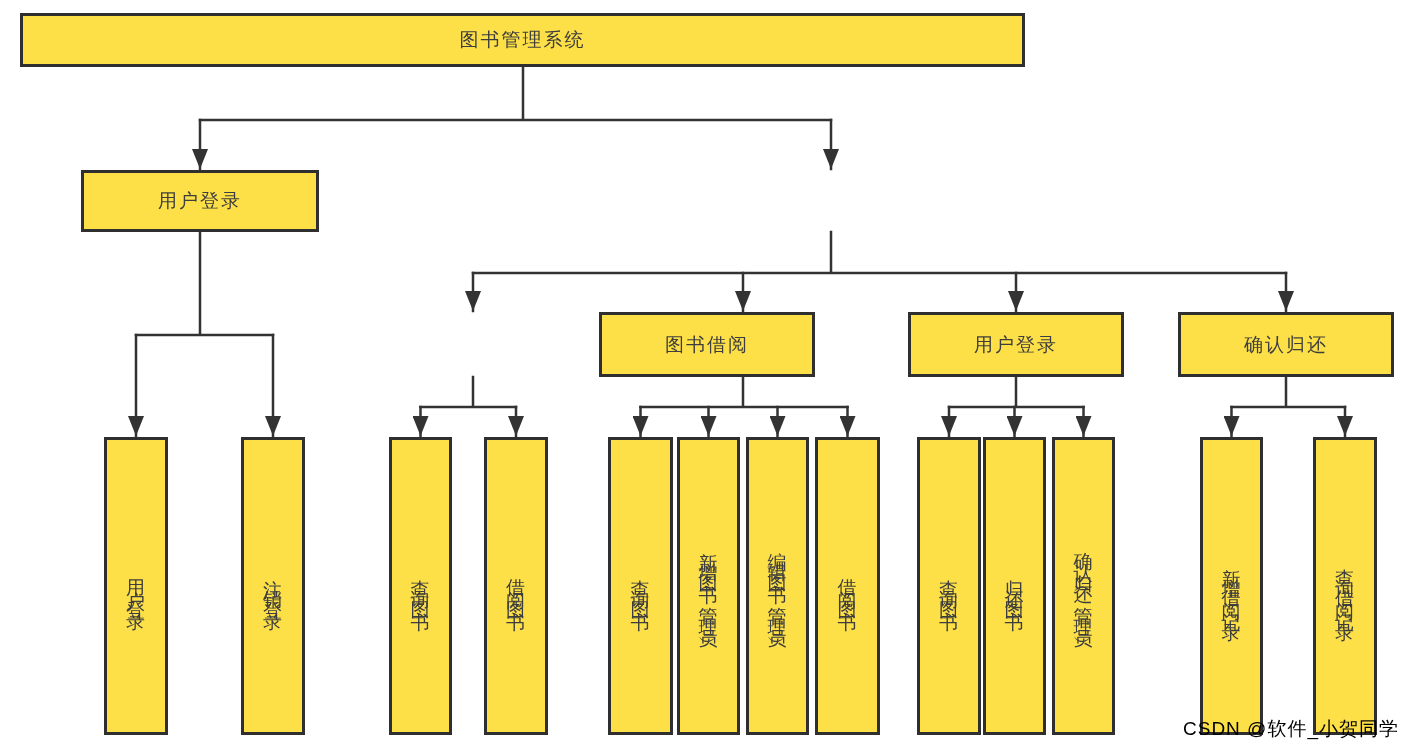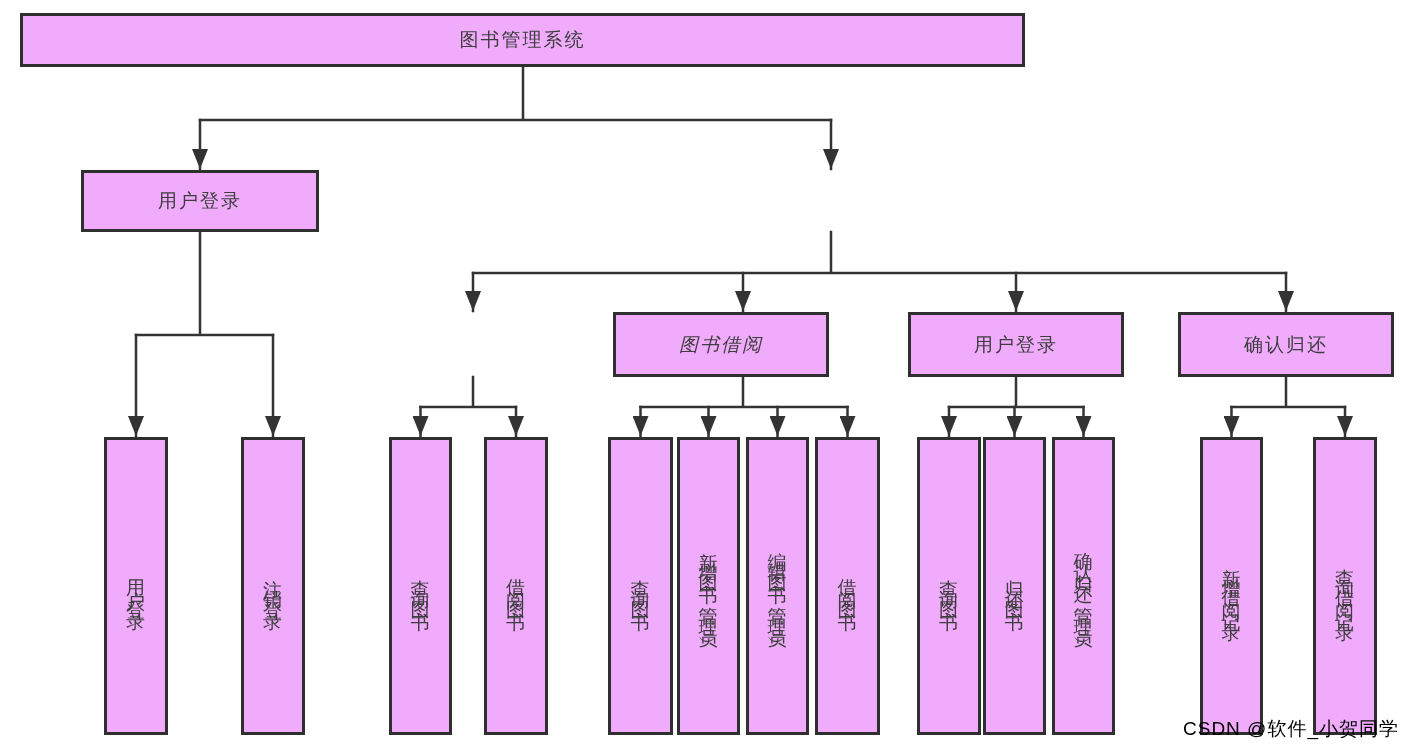--- a/index.html
+++ b/index.html
@@ -12,21 +12,21 @@
     overflow: hidden;
   }
   #connectors {
     position: absolute;
     left: 0; top: 0;
     width: 1405px; height: 747px;
   }
   .box {
     position: absolute;
     box-sizing: border-box;
-    background: #f0abfc;
+    background: #fde047;
     border: 3px solid #2f2f2f;
     display: flex;
     align-items: center;
     justify-content: center;
     color: #3d3d3d;
     text-align: right;
   }
   .h-label {
     font-size: 19px;
     letter-spacing: 2px;
@@ -41,21 +41,21 @@
     white-space: nowrap;
   }
   
   .n-root  { left: 20px;  top: 13px;  width: 1005px; height: 54px; }
   
   .n-l2a   { left: 81px;  top: 170px; width: 238px; height: 62px; }
   .n-l2b   { left: 712px; top: 170px; width: 238px; height: 62px; }
   
   .n-l3    { top: 312px; width: 216px; height: 65px; }
   .n-l3a   { left: 365px; }
-  .n-l3b   { left: 613px; font-style: italic; }
+  .n-l3b   { left: 599px; }
   .n-l3c   { left: 908px; }
   .n-l3d   { left: 1178px; }
   
   .leaf    { top: 437px; height: 298px; }
   .lf1  { left: 104px;  width: 64px; }
   .lf2  { left: 241px;  width: 64px; }
   .lf3  { left: 389px;  width: 63px; }
   .lf4  { left: 484px;  width: 64px; }
   .lf5  { left: 608px;  width: 65px; }
   .lf6  { left: 677px;  width: 63px; }

